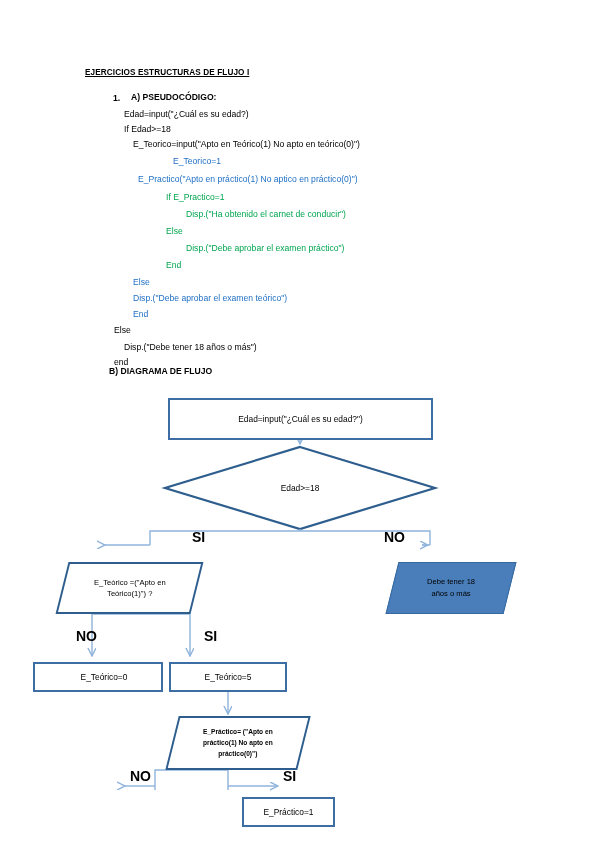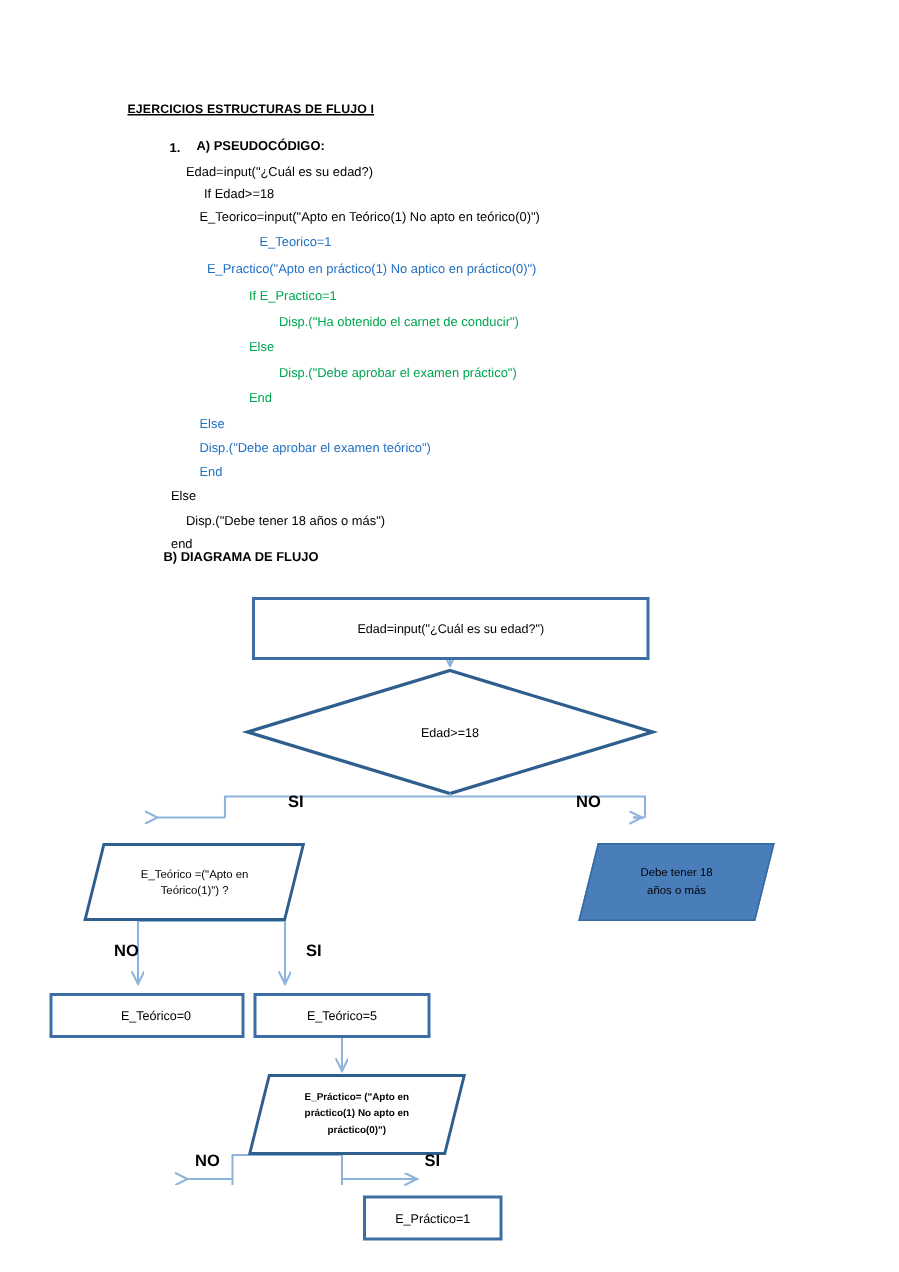--- a/index.html
+++ b/index.html
@@ -87,21 +87,21 @@
   }
   .para-outline > span { transform: skewX(14deg); display:block; }
   .para-filled {
     border: 1px solid #35699E;
     background: #4A7EBB;
     transform: skewX(-14deg);
   }
   .para-filled > span { transform: skewX(14deg); display:block; color:#000; }
   .label-si-no {
     position: absolute;
-    font-size: 11px;
+    font-size: 14px;
     font-weight: bold;
     color: #000000;
     white-space: nowrap;
   }
   svg.lines {
     position: absolute;
     left: 0; top: 0;
     width: 599px;
     height: 848px;
     overflow: visible;
@@ -111,21 +111,21 @@
 </head>
 <body>
 
 <div id="page">
 
   <div class="doc-title">EJERCICIOS ESTRUCTURAS DE FLUJO I</div>
   <div class="list-number">1.</div>
   <div class="code-line bold c-black" style="left:131px; top:93px;">A) PSEUDOCÓDIGO:</div>
 
   <div class="code-line c-black" style="left:124px; top:110px;">Edad=input("¿Cuál es su edad?)</div>
-  <div class="code-line c-black" style="left:136px; top:125px;">If Edad&gt;=18</div>
+  <div class="code-line c-black" style="left:124px; top:125px;">If Edad&gt;=18</div>
   <div class="code-line c-black" style="left:133px; top:140px;">E_Teorico=input("Apto en Teórico(1) No apto en teórico(0)")</div>
   <div class="code-line c-blue" style="left:133px; top:157px;padding-left:40px;">E_Teorico=1</div>
   <div class="code-line c-blue" style="left:138px; top:175px;">E_Practico("Apto en práctico(1) No aptico en práctico(0)")</div>
   <div class="code-line c-green" style="left:166px; top:193px;">If E_Practico=1</div>
   <div class="code-line c-green" style="left:186px; top:210px;">Disp.("Ha obtenido el carnet de conducir")</div>
   <div class="code-line c-green" style="left:166px; top:227px;">Else</div>
   <div class="code-line c-green" style="left:186px; top:244px;">Disp.("Debe aprobar el examen práctico")</div>
   <div class="code-line c-green" style="left:166px; top:261px;">End</div>
   <div class="code-line c-blue" style="left:133px; top:278px;">Else</div>
   <div class="code-line c-blue" style="left:133px; top:294px;">Disp.("Debe aprobar el examen teórico")</div>

